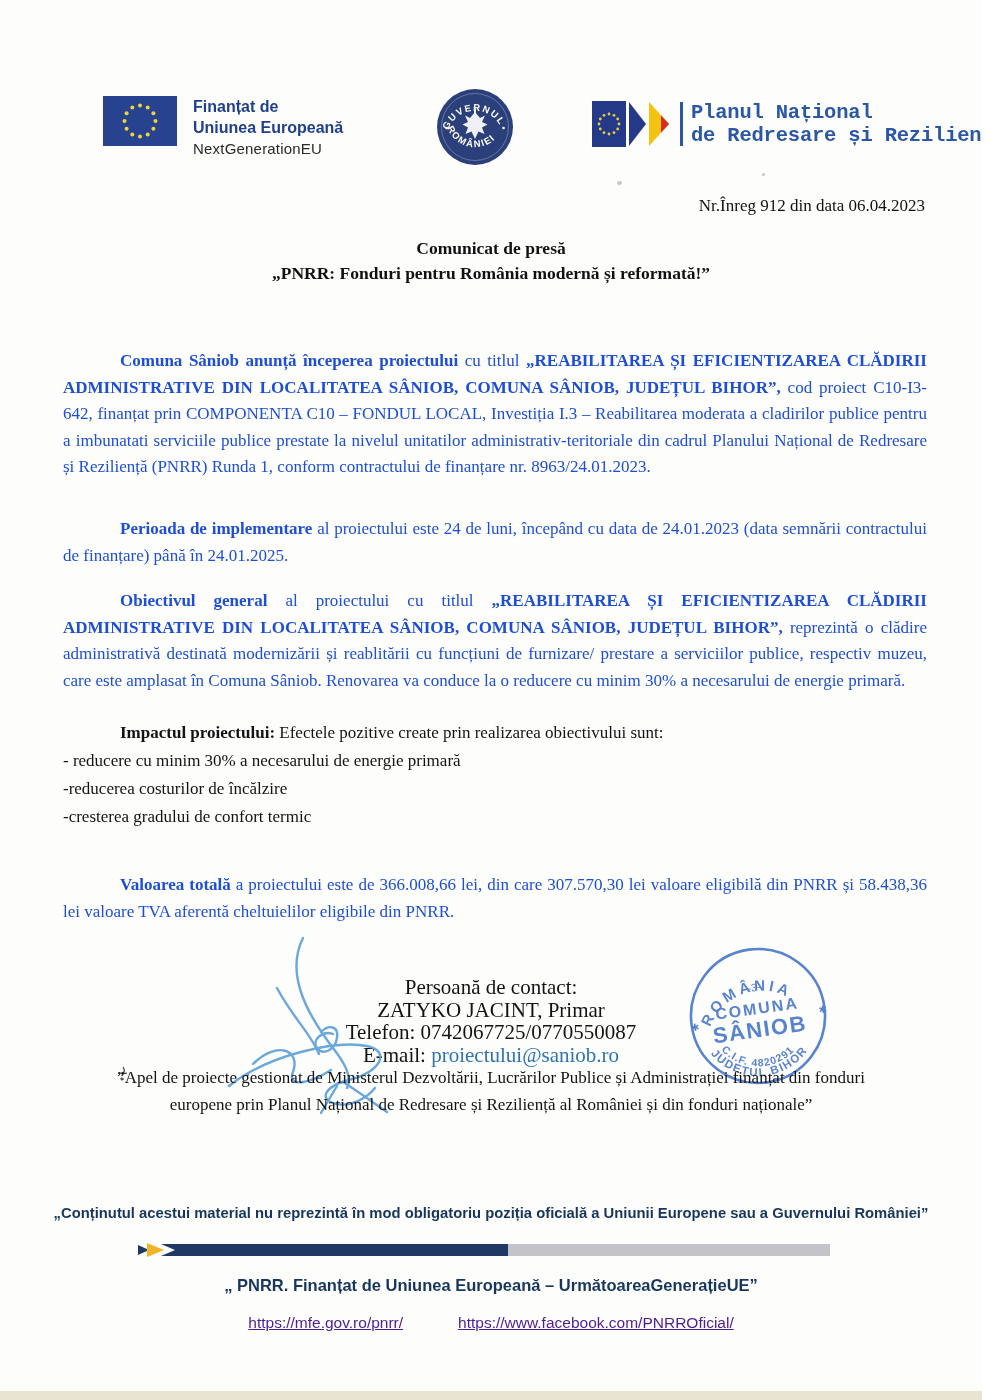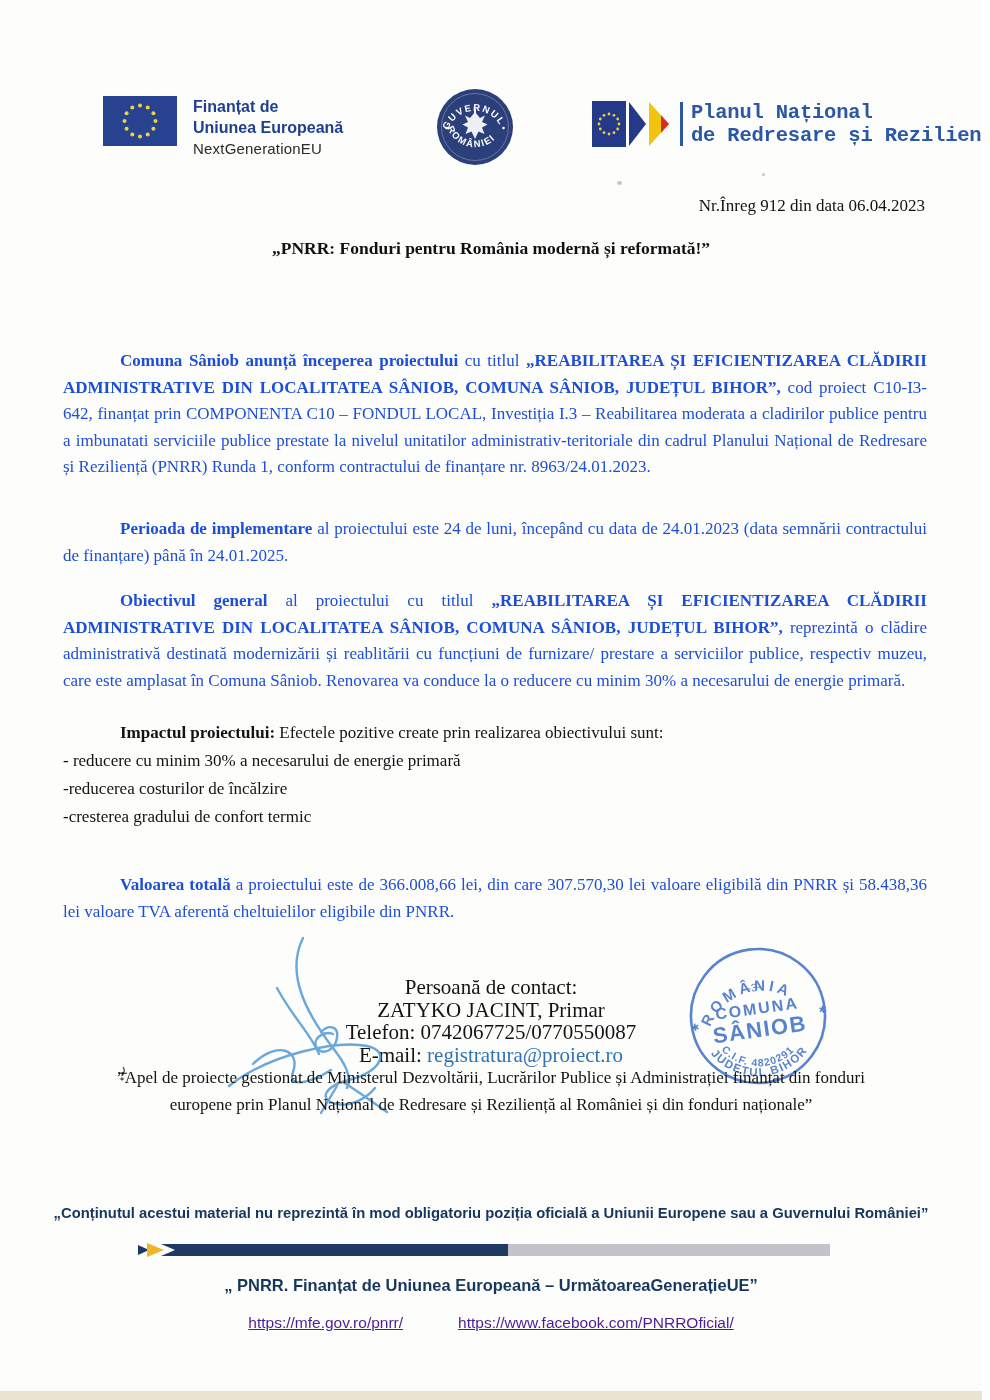--- a/index.html
+++ b/index.html
@@ -136,20 +136,21 @@
       <div>de Redresare și Reziliență</div>
     </div>
   </div>
 
   <div class="speck" style="left:617px;top:181px;"></div>
   <div class="speck" style="left:762px;top:173px;width:3px;height:3px;"></div>
 
   <div class="reg-number">Nr.Înreg 912 din data 06.04.2023</div>
 
   <div class="doc-title">
+    <div>Comunicat de presă</div>
     <div>„PNRR: Fonduri pentru România modernă și reformată!”</div>
   </div>
 
   <p class="para" style="top:331px;"><b>Comuna Sâniob anunță începerea proiectului</b><span> cu titlul </span><b>„REABILITAREA ȘI EFICIENTIZAREA CLĂDIRII ADMINISTRATIVE DIN LOCALITATEA SÂNIOB, COMUNA SÂNIOB, JUDEȚUL BIHOR”,</b><span> cod proiect C10-I3-642, finanțat prin COMPONENTA C10 – FONDUL LOCAL, Investiția I.3 – Reabilitarea moderata a cladirilor publice pentru a imbunatati serviciile publice prestate la nivelul unitatilor administrativ-teritoriale din cadrul Planului Național de Redresare și Reziliență (PNRR) Runda 1, conform contractului de finanțare nr. 8963/24.01.2023.</span></p>
 
   <p class="para" style="top:499px;"><b>Perioada de implementare</b><span> al proiectului este 24 de luni, începând cu data de 24.01.2023 (data semnării contractului de finanțare) până în 24.01.2025.</span></p>
 
   <p class="para" style="top:571px;"><b>Obiectivul general</b><span> al proiectului cu titlul </span><b>„REABILITAREA ȘI EFICIENTIZAREA CLĂDIRII ADMINISTRATIVE DIN LOCALITATEA SÂNIOB, COMUNA SÂNIOB, JUDEȚUL BIHOR”,</b><span> reprezintă o clădire administrativă destinată modernizării și reablitării cu funcțiuni de furnizare/ prestare a serviciilor publice, respectiv muzeu, care este amplasat în Comuna Sâniob. Renovarea va conduce la o reducere cu minim 30% a necesarului de energie primară.</span></p>
 
   <div class="impact" style="top:719px;">
@@ -158,21 +159,21 @@
     <div class="item">-reducerea costurilor de încălzire</div>
     <div class="item">-cresterea gradului de confort termic</div>
   </div>
 
   <p class="para" style="top:855px;"><b>Valoarea totală</b><span> a proiectului este de 366.008,66 lei, din care 307.570,30 lei valoare eligibilă din PNRR și 58.438,36 lei valoare TVA aferentă cheltuielilor eligibile din PNRR.</span></p>
 
   <div class="contact">
     <div>Persoană de contact:</div>
     <div>ZATYKO JACINT, Primar</div>
     <div>Telefon: 0742067725/0770550087</div>
-    <div><span>E-mail: </span><a class="email" href="#">registratura@proiect.ro</a></div>
+    <div><span>E-mail: </span><a class="email" href="#">proiectului@saniob.ro</a></div>
   </div>
 
   <svg class="signature" width="220" height="180" viewBox="0 0 220 180">
     <g fill="none" stroke="#5b9fd8" stroke-width="2.4" stroke-linecap="round" opacity="0.9">
       <path d="M78,2 C60,38 82,78 108,112 C118,125 128,140 122,152"></path>
       <path d="M52,52 C68,82 86,98 94,118"></path>
       <path d="M96,96 C104,88 114,90 112,102 C110,114 98,120 92,112 C86,104 98,94 108,98"></path>
       <path d="M28,128 C52,104 76,114 68,136 C62,152 84,148 106,134"></path>
       <path d="M4,150 C44,118 112,104 142,110 C166,115 156,136 124,144 C100,150 92,164 112,168 C126,171 142,162 150,152"></path>
       <path d="M118,146 C134,156 150,168 162,176"></path>

